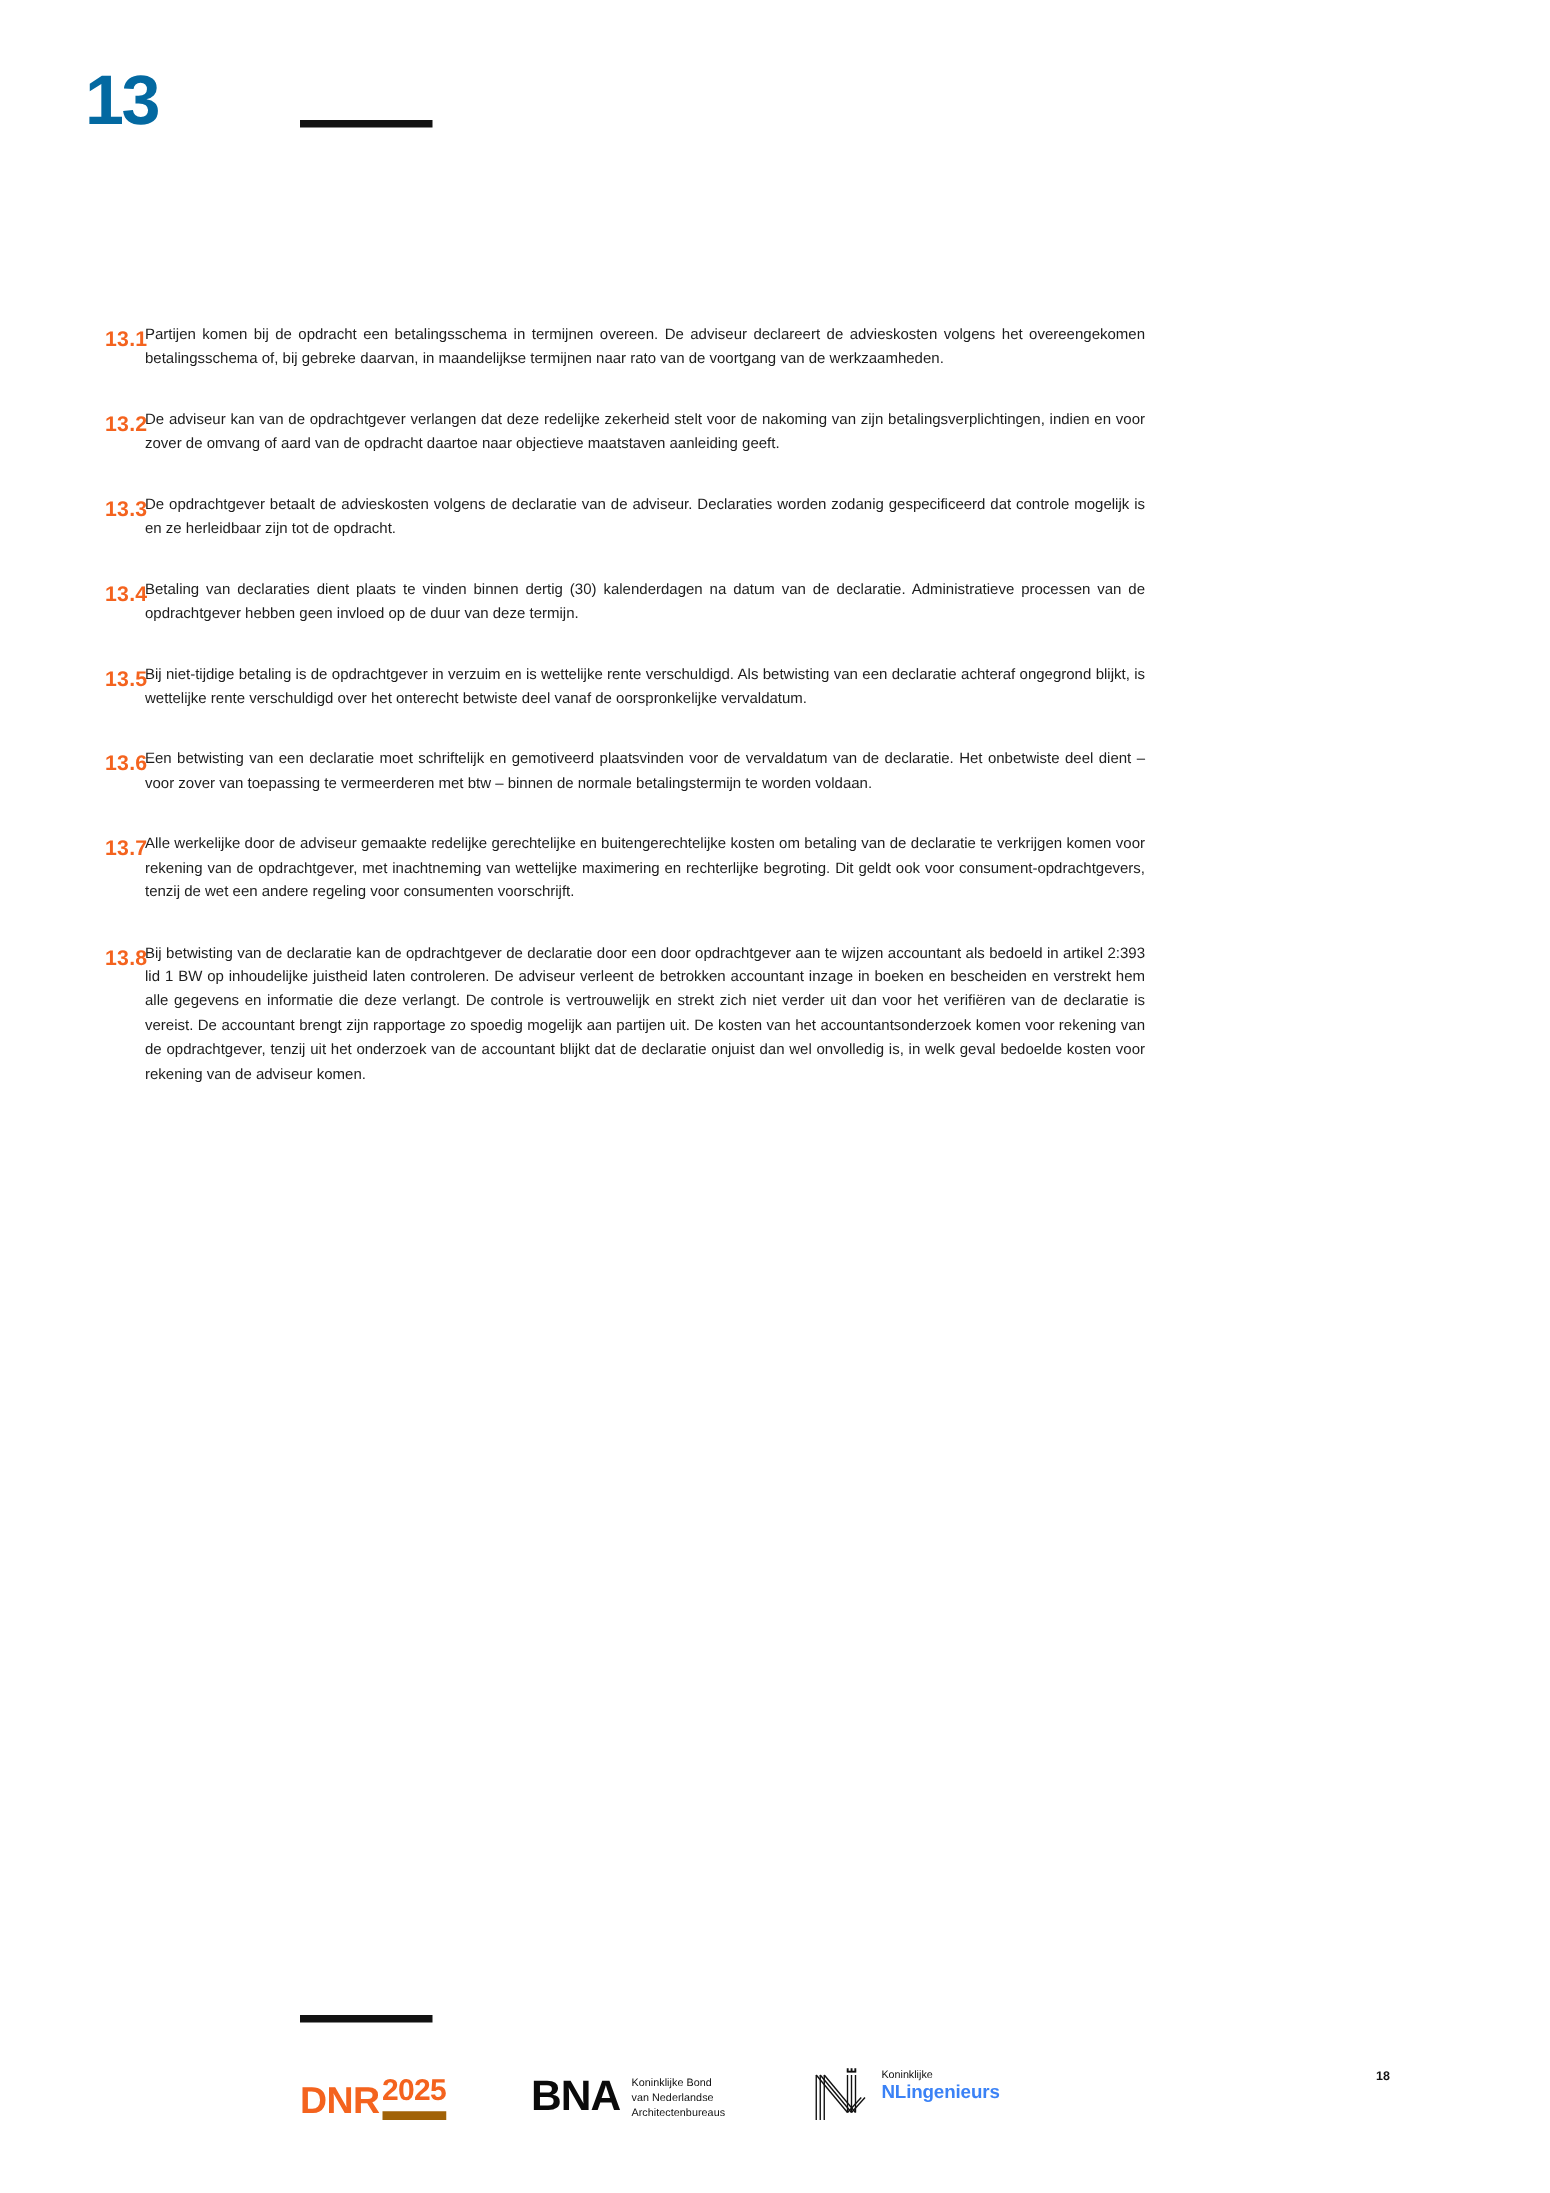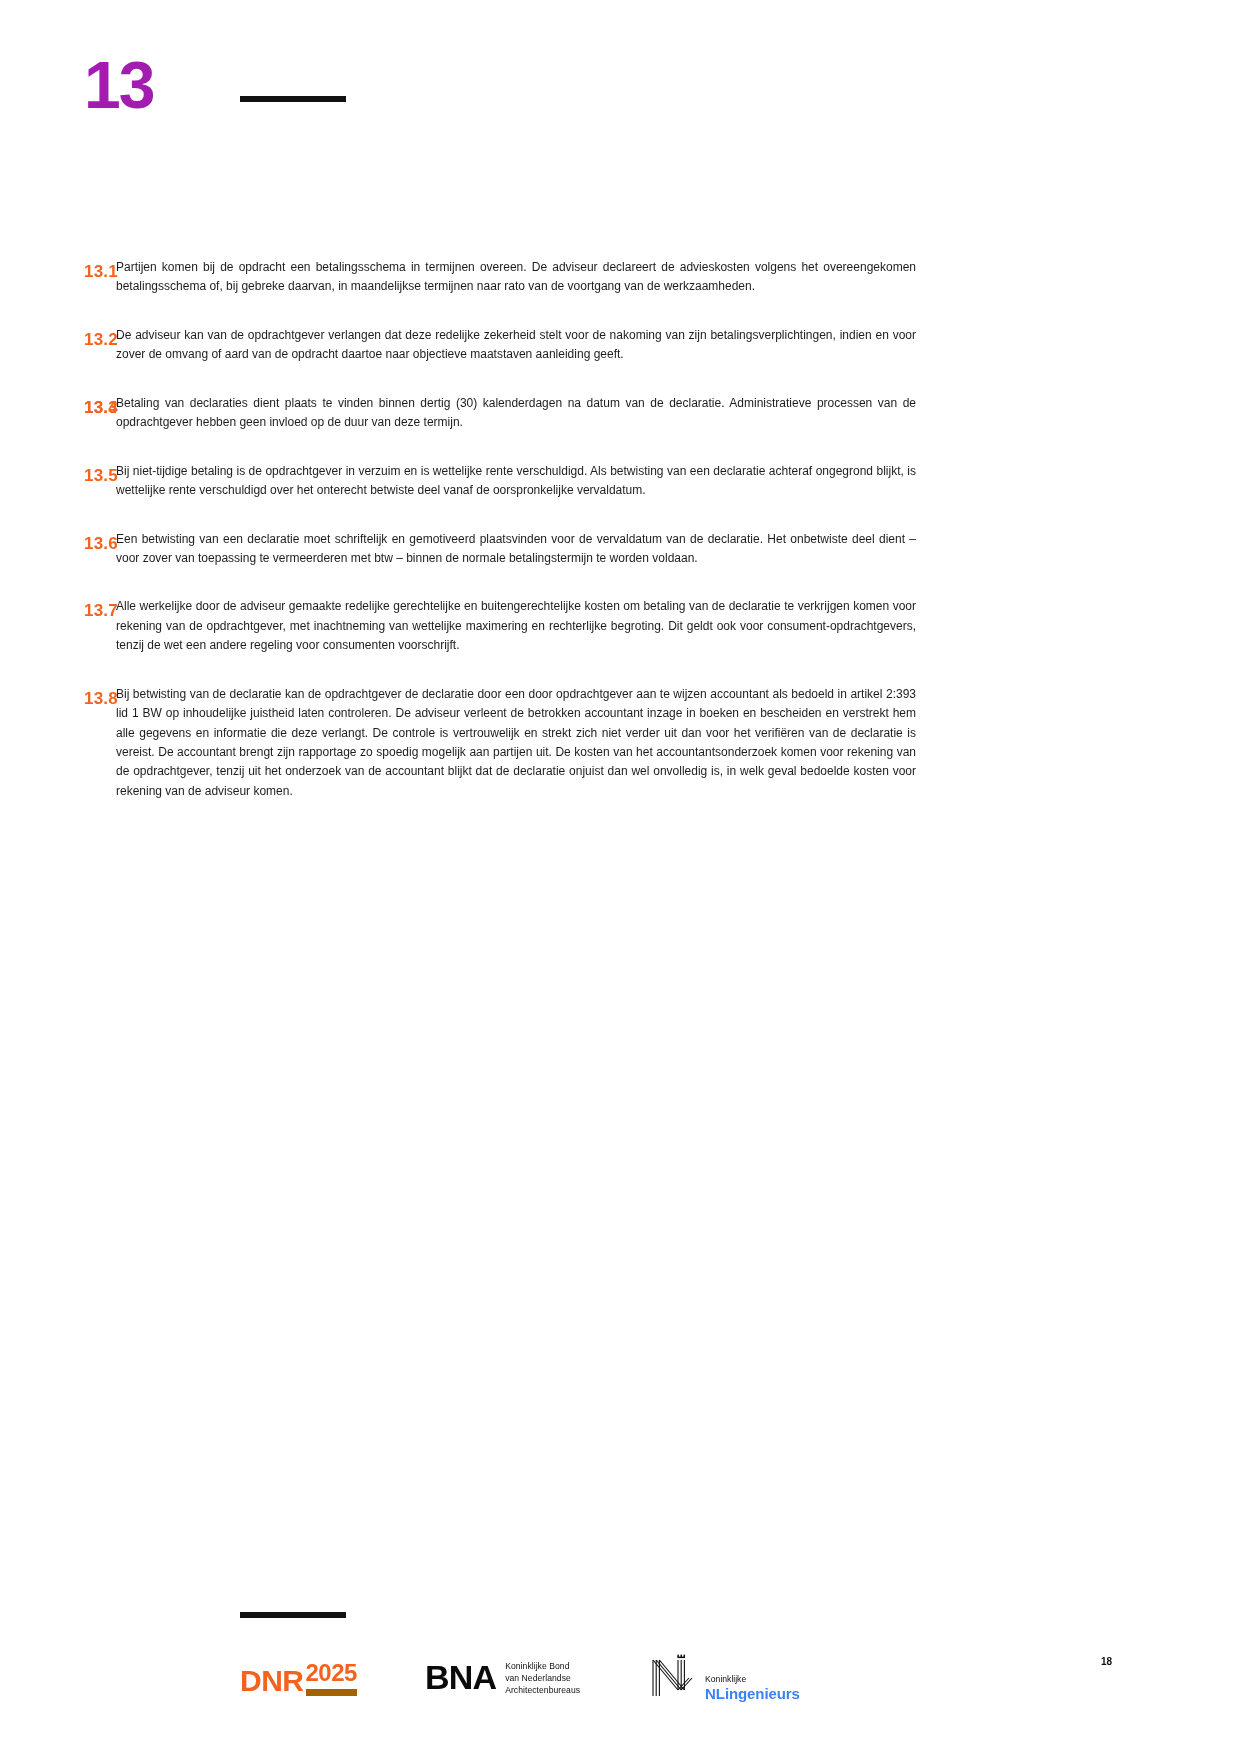--- a/index.html
+++ b/index.html
@@ -27,26 +27,26 @@
   
   .chapter-header {
     position: absolute;
     left: 0;
     top: 58px;
     width: 100%;
     height: 120px;
   }
   .chapter-number {
     position: absolute;
-    left: 84px;
+    left: 68px;
     top: -6px;
-    font-size: 66px;
+    font-size: 56px;
     font-weight: 700;
     letter-spacing: -2px;
-    color: #a21caf;
+    color: #0369a1;
     line-height: 1;
     font-family: "Liberation Sans", sans-serif;
   }
   .chapter-title-wrap {
     position: absolute;
     left: 240px;
     top: 14px;
     width: 800px;
   }
   .chapter-title {
@@ -161,21 +161,21 @@
   }
   .logo-bna .bna-sub {
     font-size: 8.6px;
     line-height: 1.42;
     color: #111;
     letter-spacing: 0.05px;
   }
 
   .logo-nl {
     display: flex;
-    align-items: flex-end;
+    align-items: flex-start;
     gap: 9px;
   }
   .logo-nl .nl-mark {
     width: 48px;
     height: 48px;
     display: block;
   }
   .logo-nl .nl-sub-small {
     font-size: 8.6px;
     line-height: 1.3;
@@ -219,20 +219,21 @@
       <div class="clause-text">Partijen komen bij de opdracht een betalingsschema in termijnen overeen. De adviseur declareert de advieskosten volgens het overeengekomen betalingsschema of, bij gebreke daarvan, in maandelijkse termijnen naar rato van de voortgang van de werkzaamheden.</div>
     </section>
 
     <section class="clause">
       <div class="clause-num">13.2</div>
       <div class="clause-text">De adviseur kan van de opdrachtgever verlangen dat deze redelijke zekerheid stelt voor de nakoming van zijn betalingsverplichtingen, indien en voor zover de omvang of aard van de opdracht daartoe naar objectieve maatstaven aanleiding geeft.</div>
     </section>
 
     <section class="clause">
       <div class="clause-num">13.3</div>
+      <div class="clause-text">De opdrachtgever betaalt de advieskosten volgens de declaratie van de adviseur. Declaraties worden zodanig gespecificeerd dat controle mogelijk is en ze herleidbaar zijn tot de opdracht.</div>
     </section>
 
     <section class="clause">
       <div class="clause-num">13.4</div>
       <div class="clause-text">Betaling van declaraties dient plaats te vinden binnen dertig (30) kalenderdagen na datum van de declaratie. Administratieve processen van de opdrachtgever hebben geen invloed op de duur van deze termijn.</div>
     </section>
 
     <section class="clause">
       <div class="clause-num">13.5</div>
       <div class="clause-text">Bij niet-tijdige betaling is de opdrachtgever in verzuim en is wettelijke rente verschuldigd. Als betwisting van een declaratie achteraf ongegrond blijkt, is wettelijke rente verschuldigd over het onterecht betwiste deel vanaf de oorspronkelijke vervaldatum.</div>

